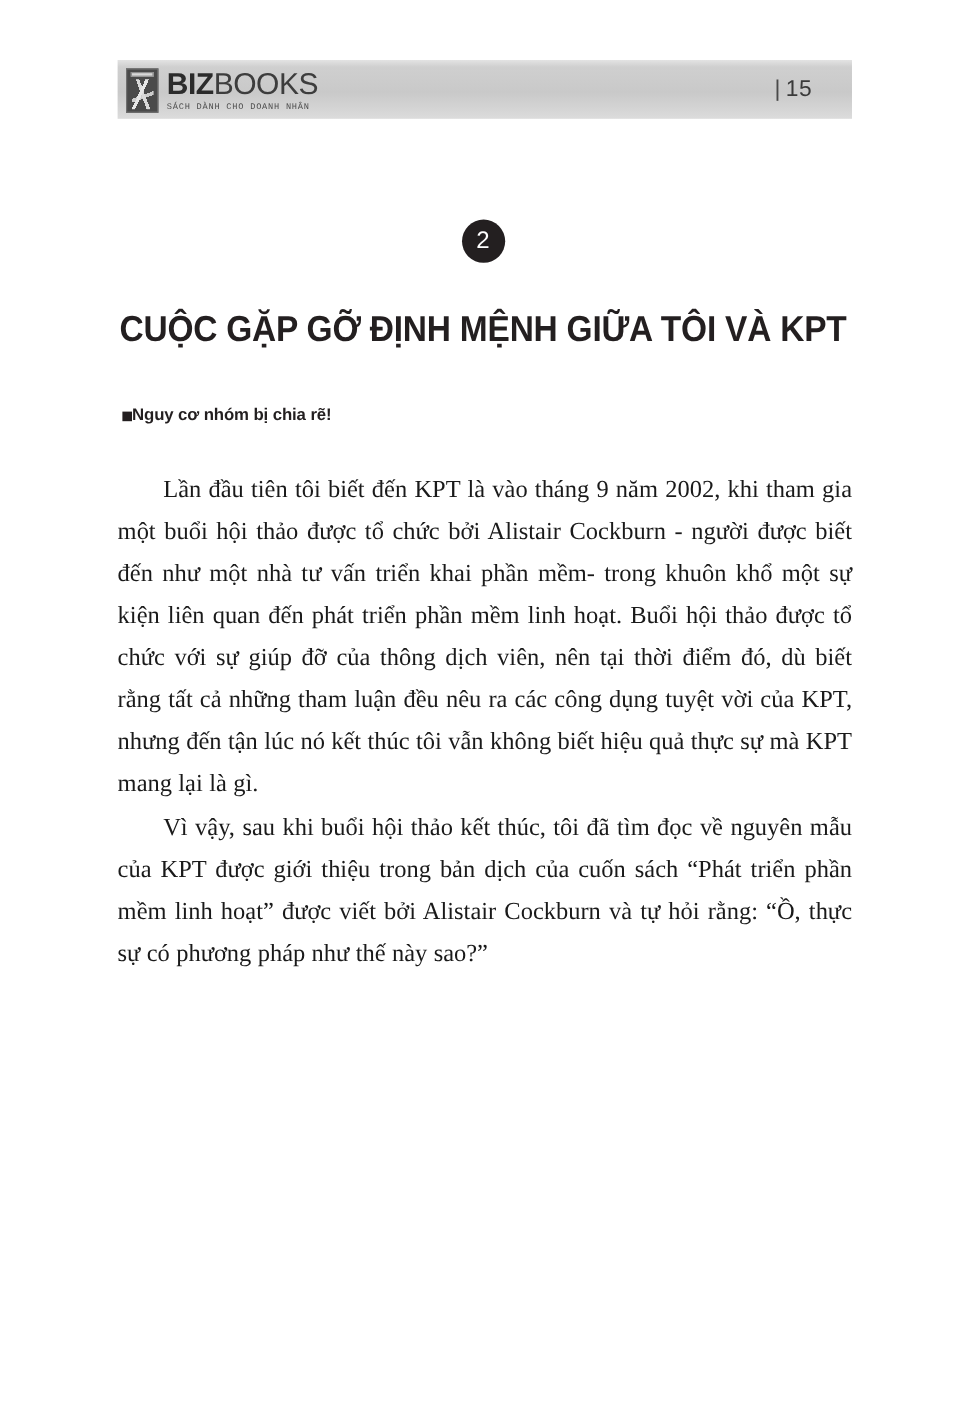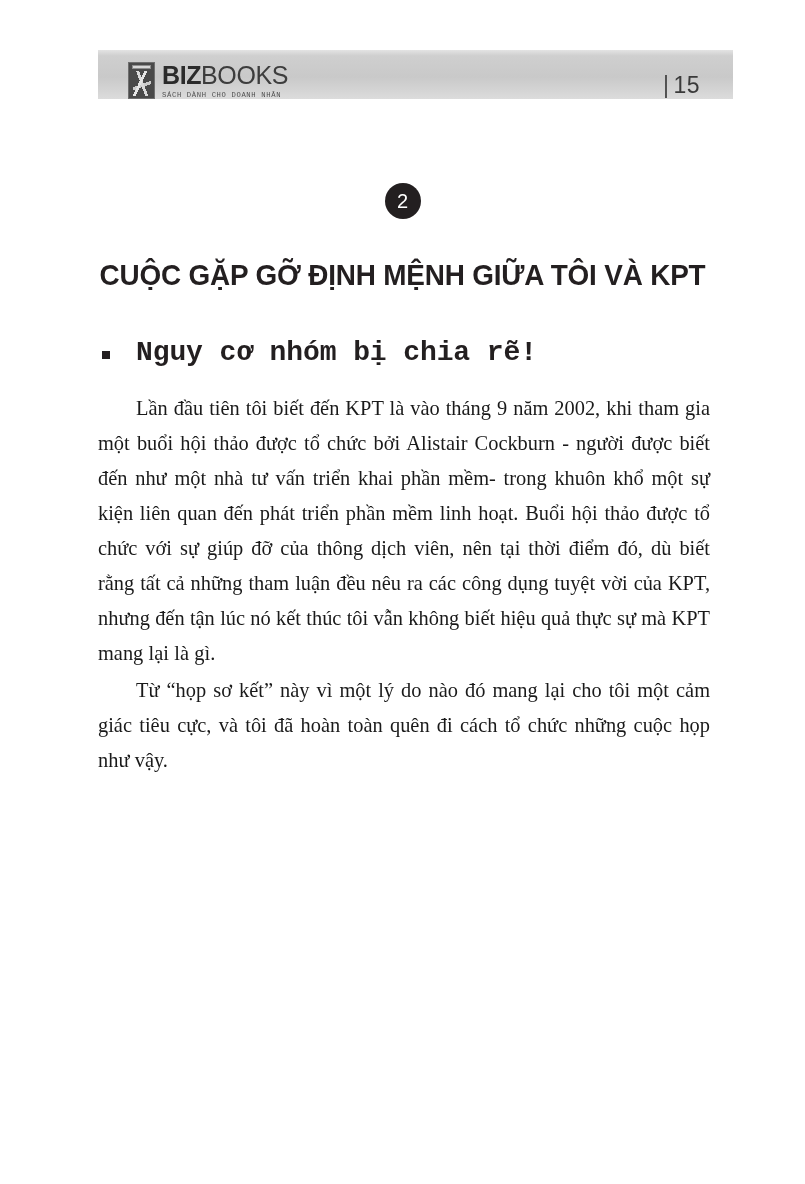--- a/index.html
+++ b/index.html
@@ -29,23 +29,22 @@
     top: 50px;
     width: 612px;
     height: 49px;
     background: linear-gradient(to bottom,
                 #e3e3e3 0%,
                 #cfcfcf 12%,
                 #c9c9c9 55%,
                 #d4d4d4 82%,
                 #dcdcdc 100%);
     display: flex;
-    align-items: flex-end;
+    align-items: center;
     justify-content: space-between;
-    padding-left: 23px;
   }
 
   .brand {
     display: flex;
     align-items: flex-start;
     margin-left: 7px;
   }
 
   .brand-mark {
     width: 27px;
@@ -101,21 +100,21 @@
     font-family: Liberation Mono, monospace;
     font-size: 7.2px;
     letter-spacing: 0.65px;
     color: #4f4f4f;
     margin-top: 4px;
     white-space: nowrap;
   }
 
   .page-number {
     font-family: "Liberation Sans", "DejaVu Sans", sans-serif;
-    font-size: 23px;
+    font-size: 19px;
     color: #3a3a3a;
     margin-right: 33px;
     letter-spacing: 0.5px;
     white-space: nowrap;
   }
   .page-number .bar {
     color: #4a4a4a;
     margin-right: 4px;
   }
 
@@ -167,24 +166,23 @@
     align-items: center;
   }
   .section-bullet {
     width: 8px;
     height: 8px;
     background: #231f20;
     flex: none;
     margin-top: 4px;
   }
   .section-label {
-    margin-left: 26px;
-    font-family: Liberation Mono, monospace;
+    font-family: Liberation Sans, sans-serif;
     font-weight: bold;
-    font-size: 28px;
+    font-size: 14px;
     color: #231f20;
     letter-spacing: -0.1px;
     white-space: nowrap;
   }
 
   
   .body-copy {
     position: absolute;
     left: 98px;
     top: 391px;
@@ -233,16 +231,16 @@
 
   <h1 class="chapter-title">CUỘC GẶP GỠ ĐỊNH MỆNH GIỮA TÔI VÀ KPT</h1>
 
   <div class="section-heading">
     <span class="section-bullet"></span>
     <span class="section-label">Nguy cơ nhóm bị chia rẽ!</span>
   </div>
 
   <div class="body-copy">
     <p>Lần đầu tiên tôi biết đến KPT là vào tháng 9 năm 2002, khi tham gia một buổi hội thảo được tổ chức bởi Alistair Cockburn - người được biết đến như một nhà tư vấn triển khai phần mềm- trong khuôn khổ một sự kiện liên quan đến phát triển phần mềm linh hoạt. Buổi hội thảo được tổ chức với sự giúp đỡ của thông dịch viên, nên tại thời điểm đó, dù biết rằng tất cả những tham luận đều nêu ra các công dụng tuyệt vời của KPT, nhưng đến tận lúc nó kết thúc tôi vẫn không biết hiệu quả thực sự mà KPT mang lại là gì.</p>
-    <p>Từ “họp sơ kết” này vì một lý do nào đó mang lại cho tôi một cảm giác tiêu cực, và tôi đã hoàn toàn quên đi cách tổ chức những cuộc họp như vậy.</p>
+    <p>Vì vậy, sau khi buổi hội thảo kết thúc, tôi đã tìm đọc về nguyên mẫu của KPT được giới thiệu trong bản dịch của cuốn sách “Phát triển phần mềm linh hoạt” được viết bởi Alistair Cockburn và tự hỏi rằng: “Ồ, thực sự có phương pháp như thế này sao?”</p>
   </div>
 
 </div>
 
 </body></html>

